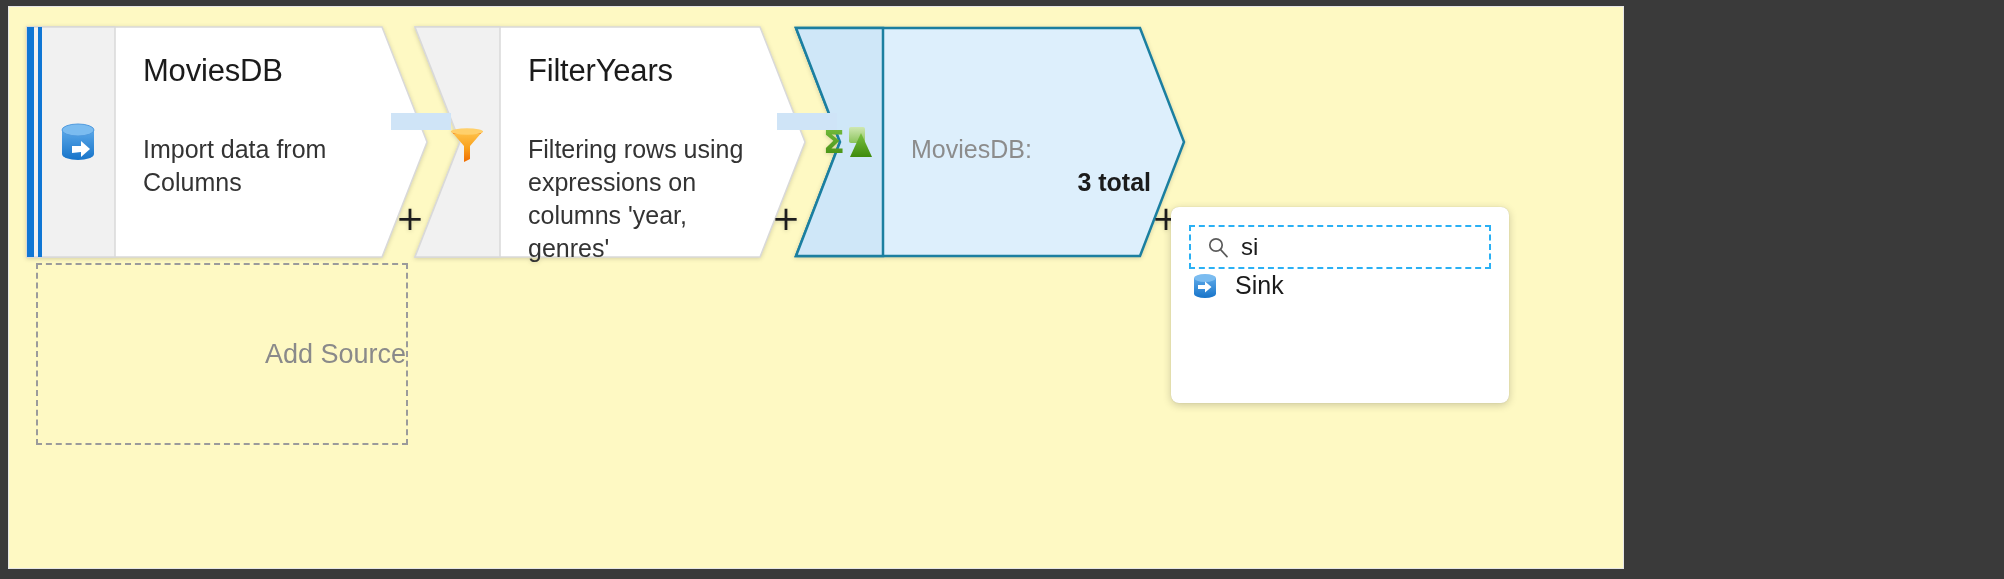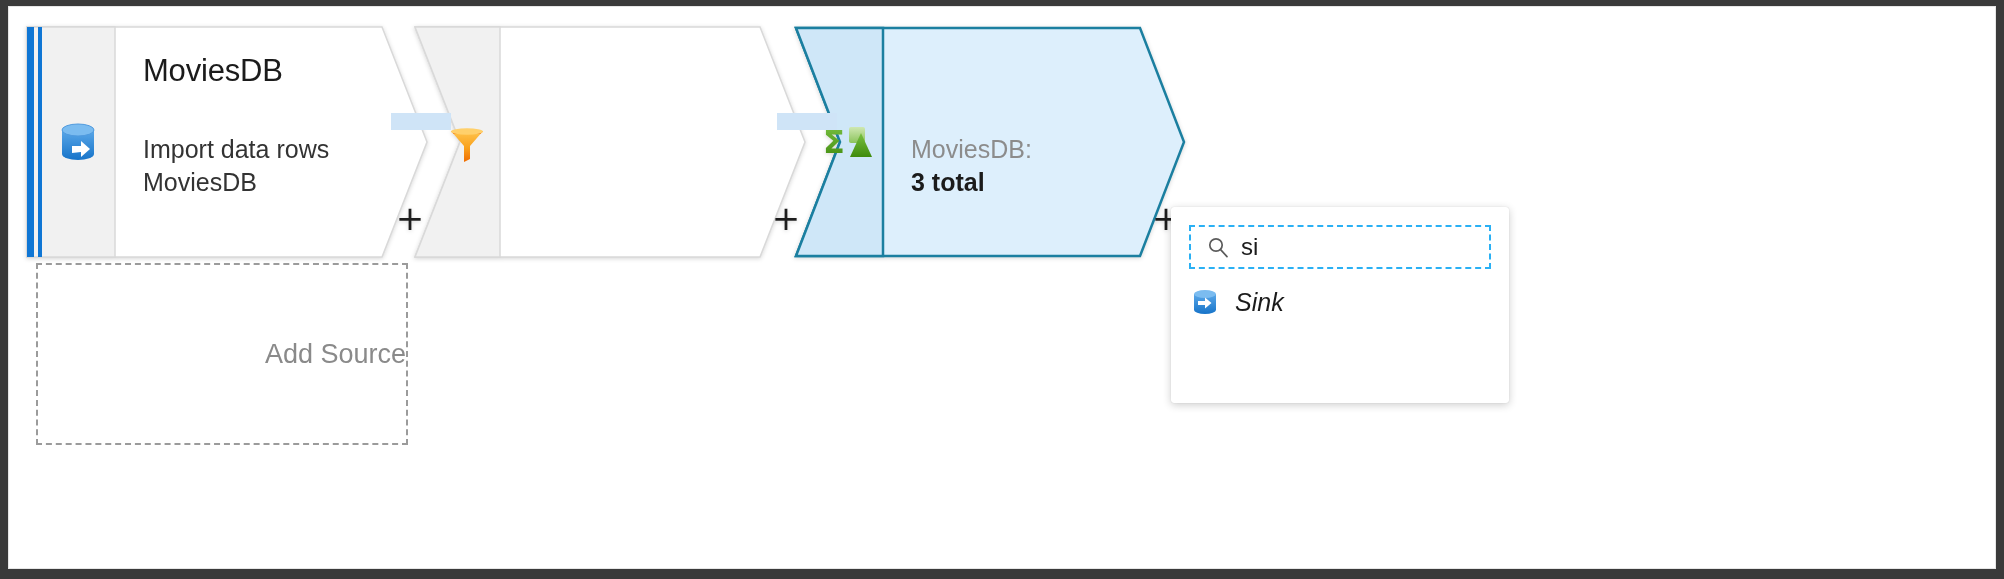--- a/index.html
+++ b/index.html
@@ -14,23 +14,23 @@
     overflow: hidden;
     font-family: "Liberation Sans", sans-serif;
     -webkit-font-smoothing: antialiased;
   }
 
   
   #canvas {
     position: absolute;
     left: 8px;
     top: 6px;
-    width: 1988px;
+    width: 1616px;
     height: 563px;
-    background: #ffffff;
+    background: #fef9c3;
     border: 1px solid #e6e6e6;
     box-sizing: border-box;
     overflow: visible;
   }
 
   
   .node {
     position: absolute;
     height: 230px;
     display: flex;
@@ -71,20 +71,21 @@
     color: #333;
   }
   .node-sub .muted {
     color: #8c8c8c;
     display: block;
   }
   .node-sub .strong {
     color: #1b1b1b;
     font-weight: 700;
     display: block;
+    text-align: right;
   }
 
   
   .node svg.shape {
     position: absolute;
     left: 0; top: 0;
     width: 100%;
     height: 100%;
     overflow: visible;
   }
@@ -157,21 +158,21 @@
   }
 
   
   #popup {
     position: absolute;
     left: 1162px;
     top: 200px;
     width: 338px;
     height: 196px;
     background: #ffffff;
-    border-radius: 3px;
+    border-radius: 8px;
     box-shadow: 0 2px 9px rgba(0,0,0,0.20), 0 0 1px rgba(0,0,0,0.18);
     z-index: 20;
     box-sizing: border-box;
     padding: 18px 18px 0 18px;
   }
   #search-wrap {
     position: relative;
     height: 44px;
     border: 2px dashed #2ab0f4;
     box-sizing: border-box;
@@ -199,25 +200,23 @@
   .popup-section {
     margin-top: 28px;
     font-size: 23px;
     font-weight: 700;
     color: #1b1b1b;
     padding: 0 2px 9px 2px;
     border-bottom: 1px solid #bdbdbd;
   }
   .popup-item {
     display: flex;
-    align-items: flex-start;
-    margin-top: 17px;
+    align-items: flex-end;
     padding: 2px 2px;
     cursor: pointer;
-    font-style: italic;
   }
   .popup-item .pi-icon {
     flex: none;
     width: 28px;
     height: 28px;
     margin-right: 16px;
   }
   .popup-item .pi-label {
     font-size: 25px;
     color: #1b1b1b;
@@ -251,21 +250,21 @@
             </linearGradient>
           </defs>
           <path d="M6,10 v24 a16,6 0 0 0 32,0 v-24 z" fill="url(#dbg)"></path>
           <ellipse cx="22" cy="10" rx="16" ry="6" fill="#7bbcf0"></ellipse>
           <ellipse cx="22" cy="10" rx="16" ry="6" fill="none" stroke="#4f9ade" stroke-width="1"></ellipse>
           <path d="M16,33 v-7 h9 v-5 l9,8 l-9,8 v-5 z" fill="#ffffff"></path>
         </svg>
       </div>
       <div class="node-body">
         <div class="node-title">MoviesDB</div>
-        <div class="node-sub">Import data rows MoviesDB</div>
+        <div class="node-sub">Import data from Columns</div>
       </div>
     </div>
     <div class="plus" style="left:366px; top:175px;">+</div>
   </div>
 
   <div class="node" style="left:406px; top:20px; width:390px;">
     <svg class="shape" viewBox="0 0 390 230" preserveAspectRatio="none">
       <path d="M0,0 L345,0 L390,115 L345,230 L0,230 L45,115 Z" fill="#ffffff" stroke="#d9d9d9" stroke-width="1.5"></path>
       <path d="M0,0 L85,0 L85,230 L0,230 L45,115 Z" fill="#f1f1f1" stroke="#d9d9d9" stroke-width="1.5"></path>
     </svg>
@@ -277,20 +276,24 @@
             <linearGradient id="fng" x1="0" y1="0" x2="0" y2="1">
               <stop offset="0" stop-color="#ffc44d"></stop>
               <stop offset="0.55" stop-color="#f9a01b"></stop>
               <stop offset="1" stop-color="#ef6c00"></stop>
             </linearGradient>
           </defs>
           <path d="M5,10 h32 l-13,15 v13 l-6,3 v-16 z" fill="url(#fng)"></path>
           <path d="M5,10 h32 l-2.5,3 h-27 z" fill="#f07b1a"></path>
           <ellipse cx="21" cy="10.5" rx="16" ry="3.2" fill="#ffd06b"></ellipse>
         </svg>
+      </div>
+      <div class="node-body">
+        <div class="node-title">FilterYears</div>
+        <div class="node-sub">Filtering rows using expressions on columns 'year, genres'</div>
       </div>
     </div>
     <div class="plus" style="left:354px; top:175px;">+</div>
   </div>
 
   <div class="node" style="left:786px; top:20px; width:390px;">
     <svg class="shape" viewBox="0 0 390 230" preserveAspectRatio="none">
       <path d="M1,1 L345,1 L389,115 L345,229 L1,229 L45,115 Z" fill="#ddeffc" stroke="#1b7fa0" stroke-width="2.5"></path>
       <path d="M1,1 L88,1 L88,229 L1,229 L45,115 Z" fill="#cfe7f8" stroke="#1b7fa0" stroke-width="2.5"></path>
     </svg>

